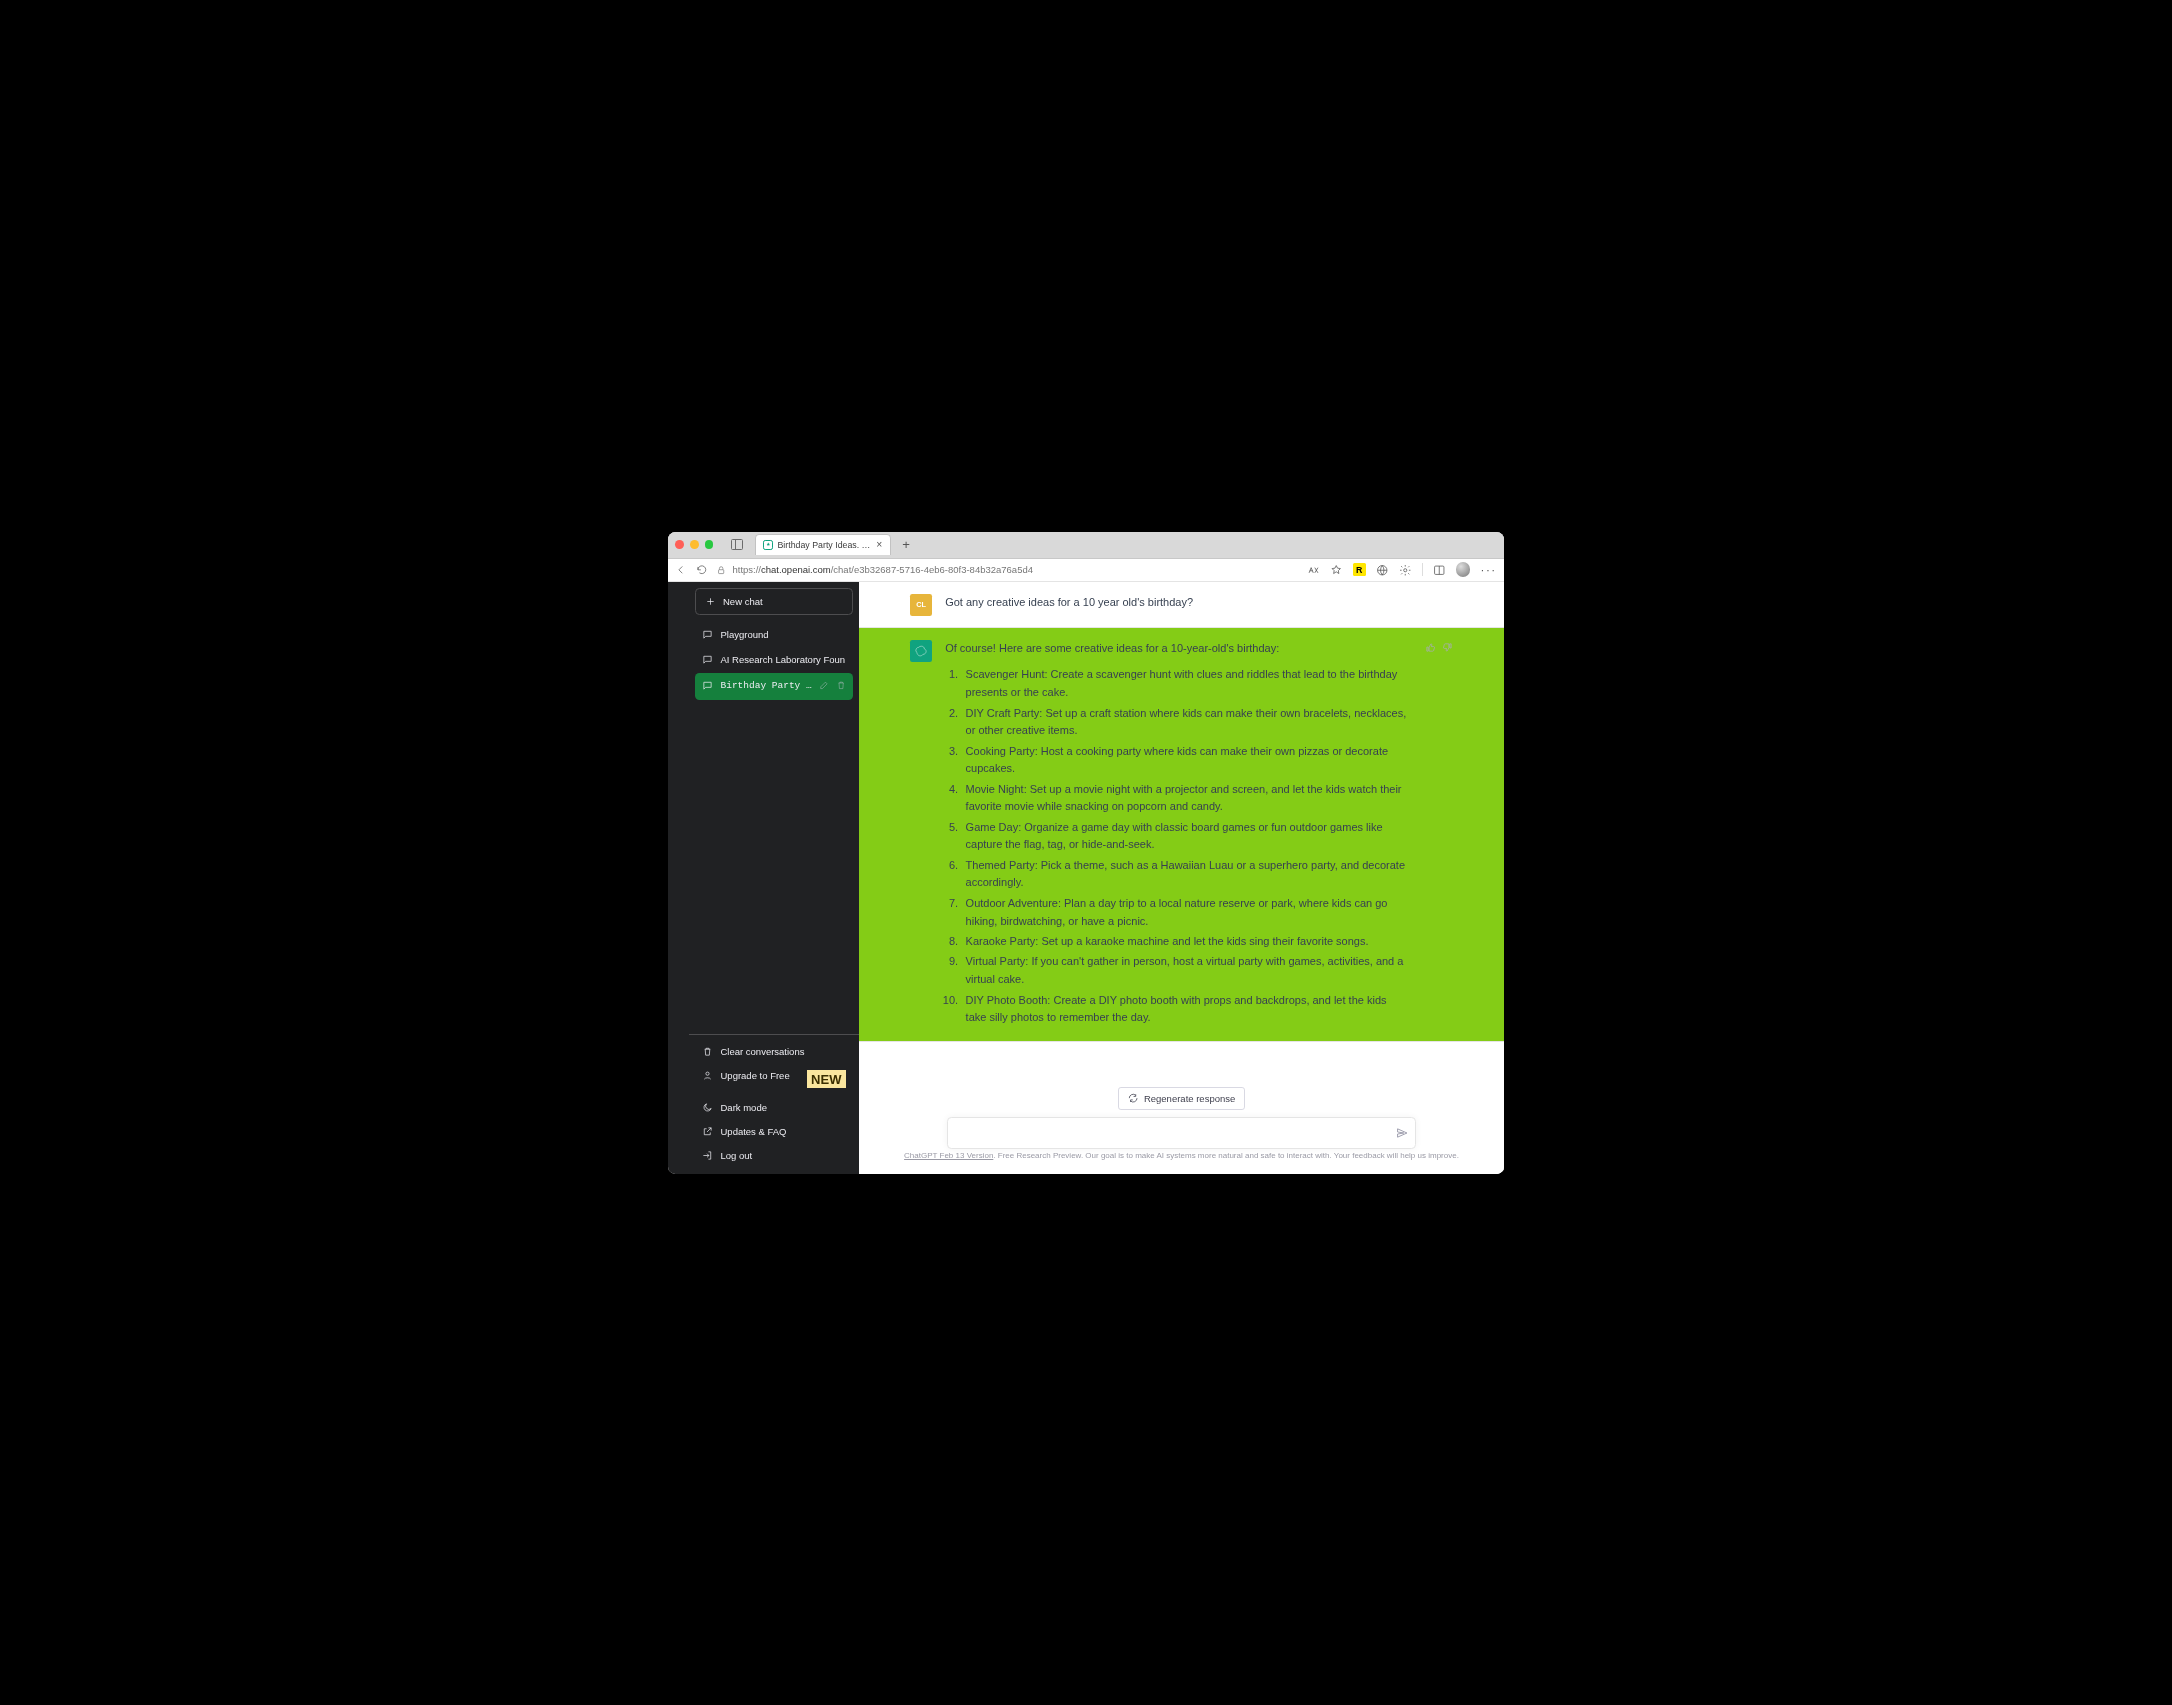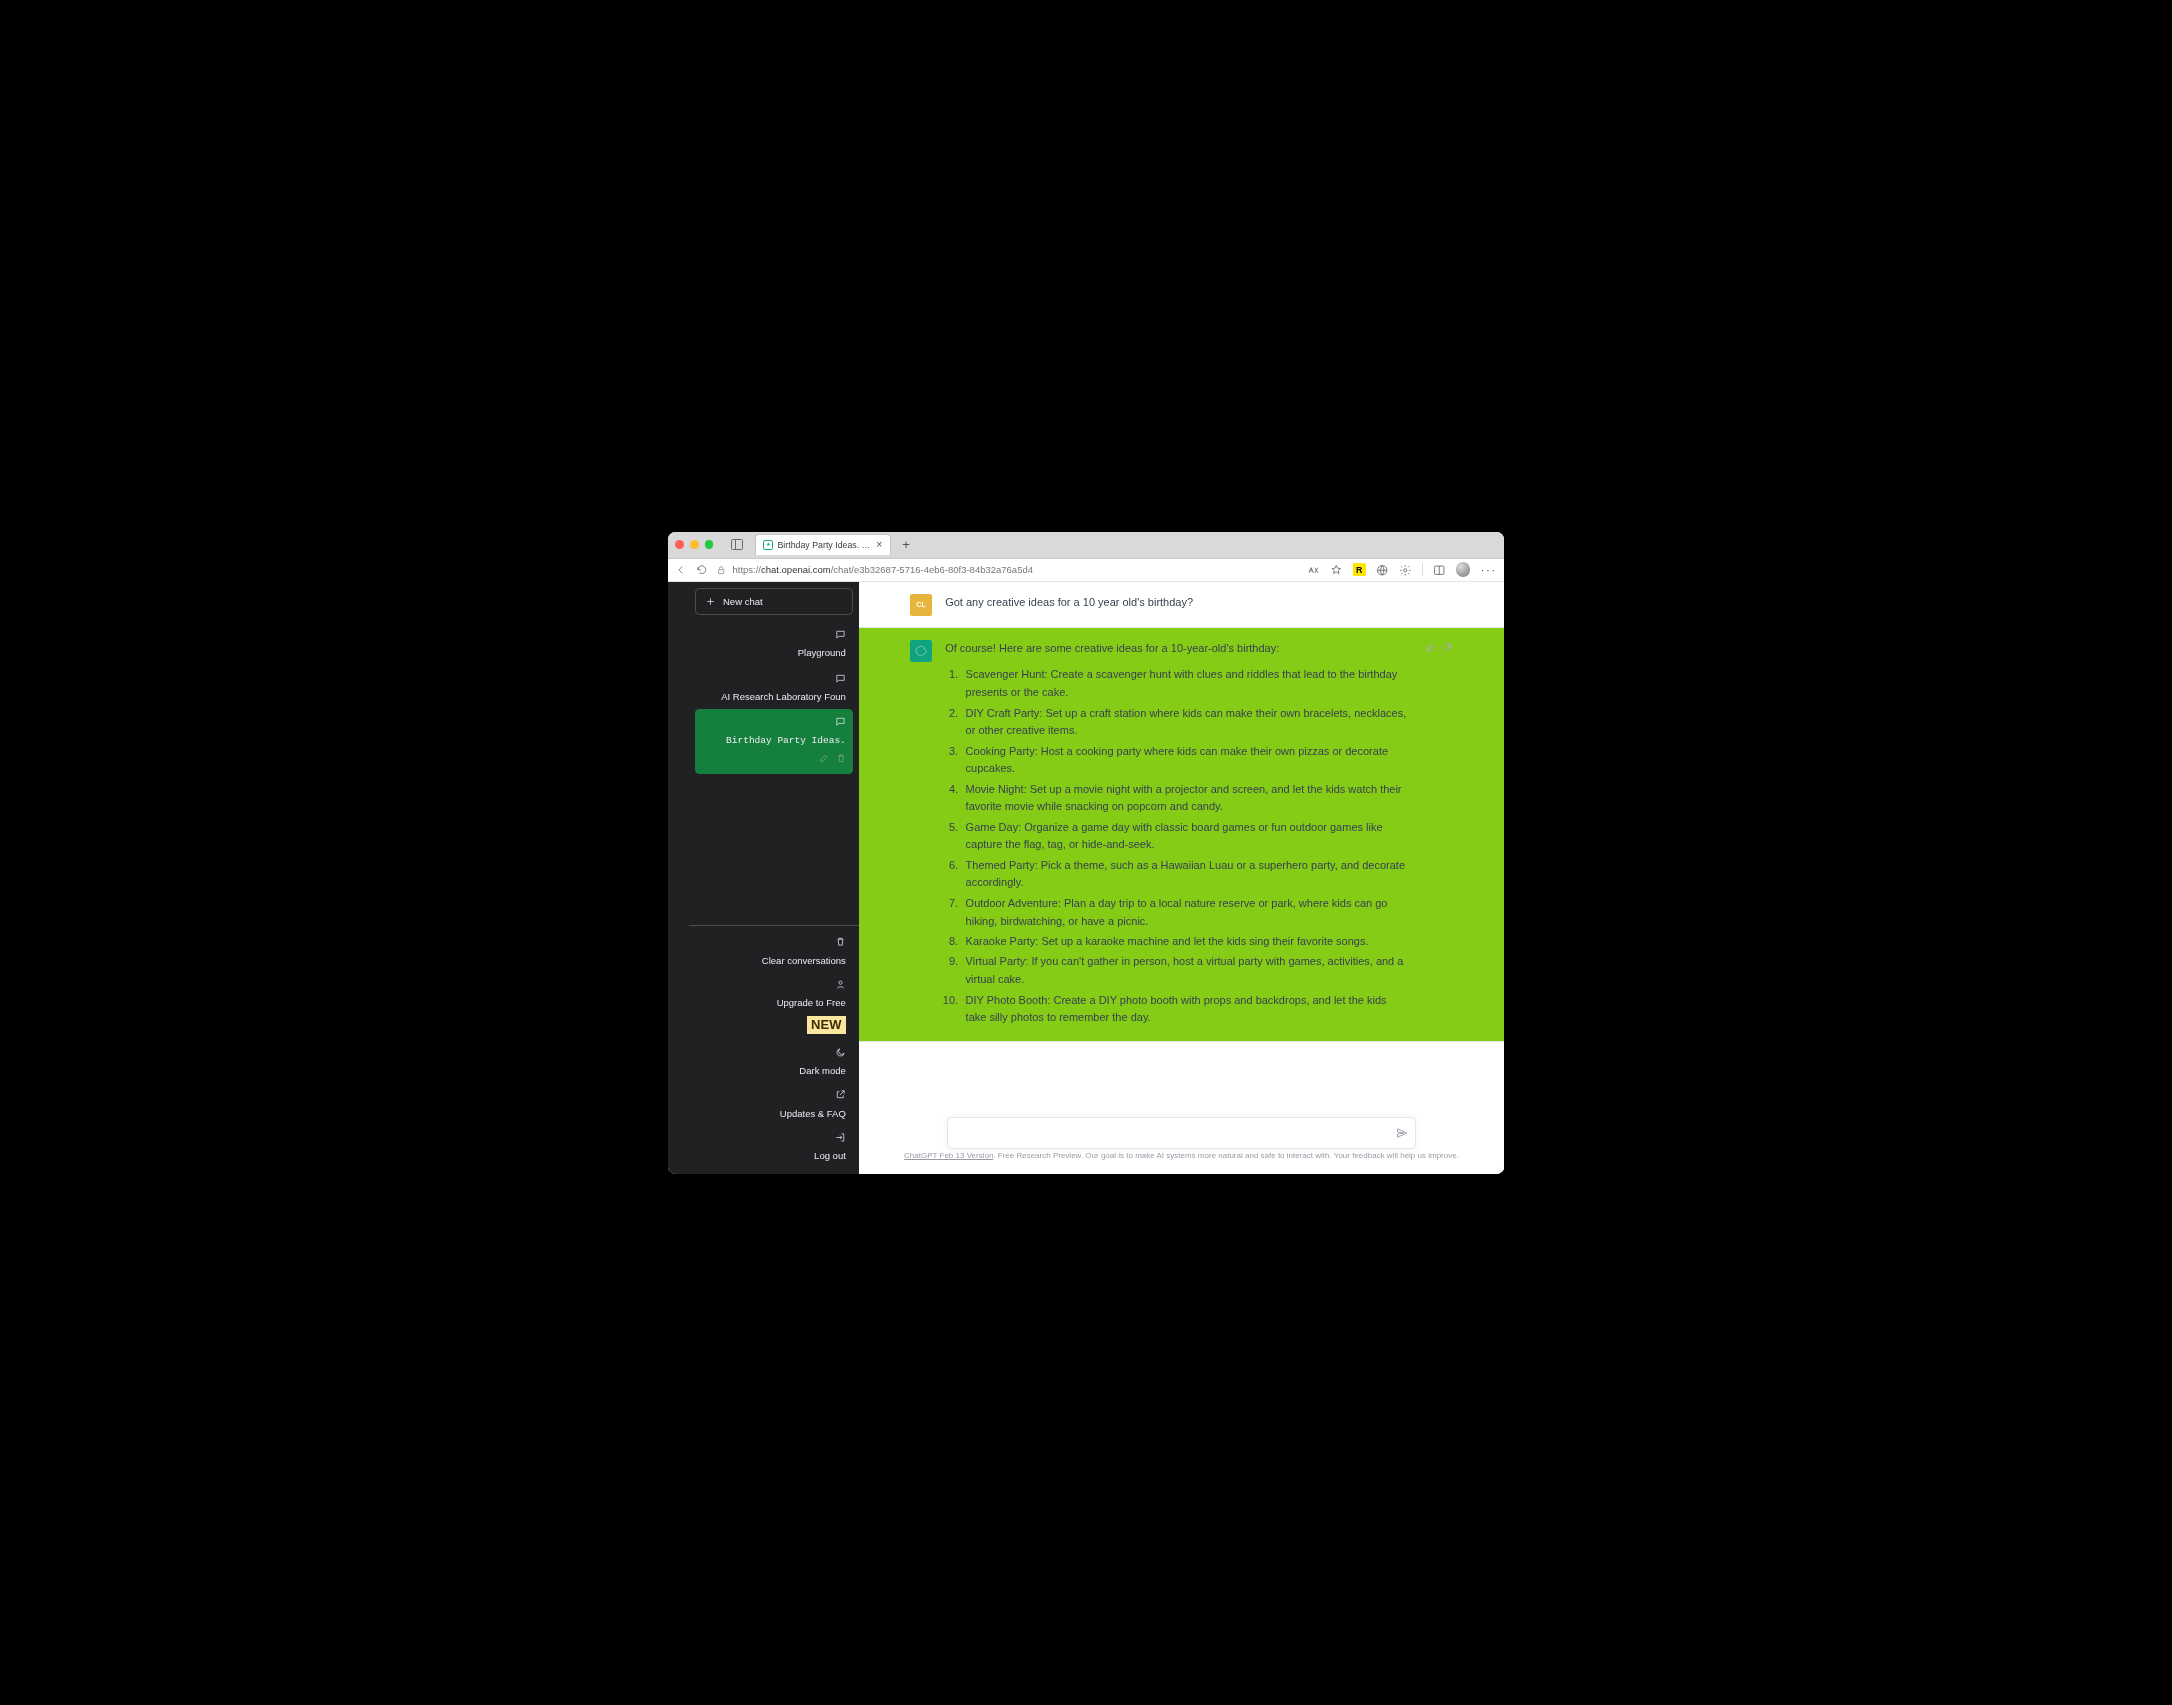--- a/index.html
+++ b/index.html
@@ -67,24 +67,23 @@
   .content{flex:1;display:flex;overflow:hidden;}
   
   .sidebar{width:191px;background:#202123;color:#ececf1;display:flex;flex-direction:column;padding-left:21px;}
   .sb-top{padding:5.9px;}
   .newchat{
     display:flex;align-items:center;gap:7.3px;border:0.7px solid #4d4d4f;
     border-radius:4.4px;padding:7.3px 8.8px;font-size:9.5px;cursor:pointer;
   }
   .sb-list{flex:1;overflow:hidden;padding:0 5.9px;}
   .sb-item{
-    display:flex;align-items:flex-end;gap:7.3px;padding:7.3px 7.3px;
+    display:flex;align-items:flex-start;gap:7.3px;padding:7.3px 7.3px;
     border-radius:4.4px;font-size:9.5px;color:#ececf1;cursor:pointer;
     position:relative;
-    flex-direction:column;
   }
   .sb-item.active{background:#15803d;font-family:Liberation Mono, monospace;}
   .sb-item .label{flex:1;white-space:nowrap;overflow:hidden;text-overflow:ellipsis;}
   .sb-item .actions{display:flex;gap:5.9px;}
   .sb-item .actions svg{width:10.3px;height:10.3px;stroke:#c5c5d2;}
   .sb-bottom{border-top:0.7px solid #4d4d4f;padding:4.4px 5.9px 5.9px;}
   .badge{background:#fae69e;color:#3a2e00;font-size:13px;font-weight:600;padding:1.5px 4.4px;border-radius:0;margin-left:auto;}
   .sb-bottom .sb-item{padding:6.6px 7.3px;}
   .sb-icon{width:11px;height:11px;flex-shrink:0;}
   .sb-icon svg{width:11px;height:11px;stroke:#ececf1;fill:none;stroke-width:1.6;}
@@ -316,20 +315,28 @@
                   </svg></span>
               <span><svg viewBox="0 0 24 24">
                     <path d="M17 13V4h3v9h-3zm-2-9v9l-4 7c-1 0-2-1-2-2l1-4H5c-1 0-2-1-1.7-2l2-7C5.5 4.3 6.2 4 7 4h8z"></path>
                   </svg></span>
             </div>
           </div>
         </div>
       </div>
 
       <div class="input-area">
+        <div class="regen">
+          <div class="regen-btn">
+            <svg viewBox="0 0 24 24" width="10.3" height="10.3" stroke="#40414f" fill="none" stroke-width="1.8">
+                <path d="M3 12a9 9 0 0 1 15-6.7M21 12a9 9 0 0 1-15 6.7M18 3v5h-5M6 21v-5h5"></path>
+              </svg>
+            <span>Regenerate response</span>
+          </div>
+        </div>
         <div class="prompt-row">
           <textarea class="prompt" style=""></textarea>
           <span class="send">
             <svg viewBox="0 0 24 24">
                 <path d="M3 20l18-8L3 4v6l12 2-12 2z"></path>
               </svg>
           </span>
         </div>
         <div class="footer-note">
           <span class="ver">ChatGPT Feb 13 Version</span><span>. Free Research Preview. Our goal is to make AI systems more natural and safe to interact with. Your feedback will help us improve.</span>

